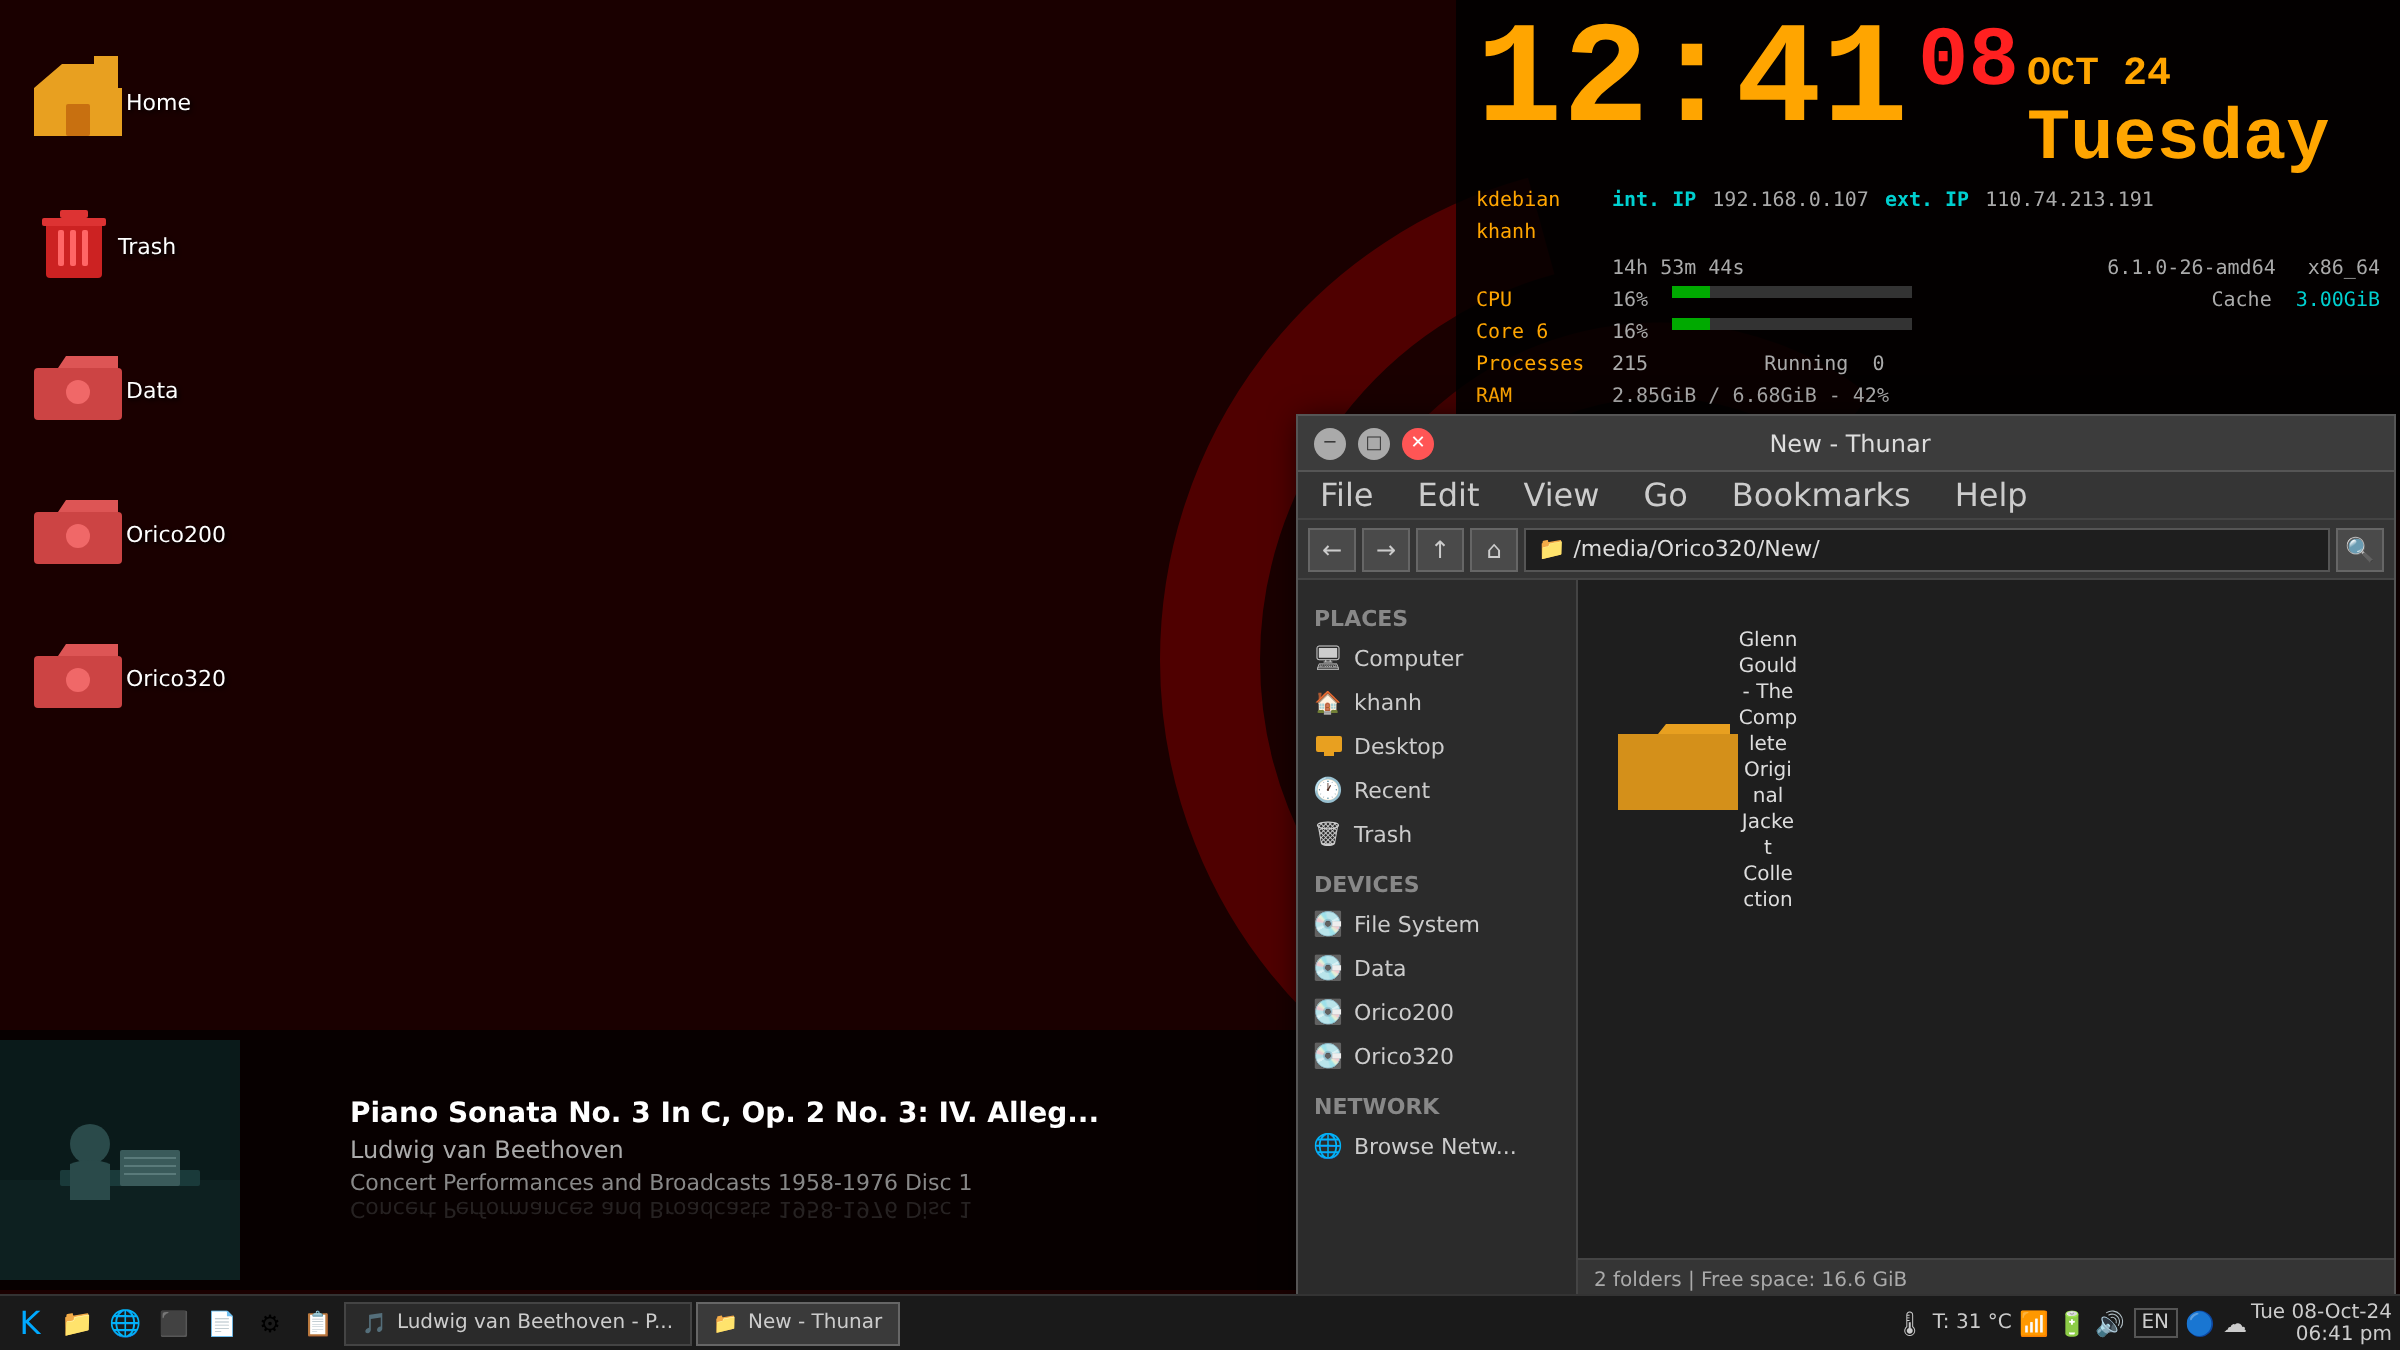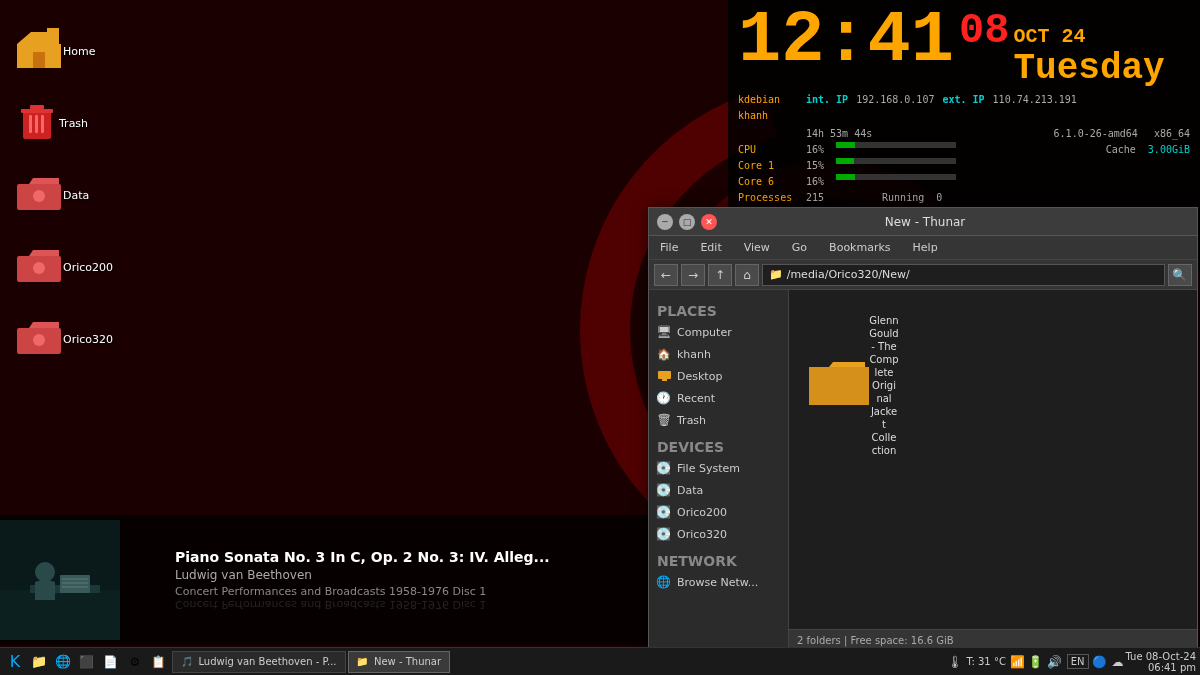--- a/index.html
+++ b/index.html
@@ -244,21 +244,21 @@
       background: #353535;
       height: 24px;
       display: flex;
       align-items: center;
       padding: 0 5px;
       gap: 10px;
       border-bottom: 1px solid #444;
     }
     .thunar-menu-item {
       color: #ccc;
-      font-size: 11px;
+      font-size: 16px;
       padding: 2px 6px;
       cursor: pointer;
     }
 
     .thunar-toolbar {
       background: #353535;
       height: 30px;
       display: flex;
       align-items: center;
       padding: 0 5px;
@@ -310,21 +310,21 @@
     .thunar-sidebar {
       width: 140px;
       background: #2b2b2b;
       border-right: 1px solid #444;
       overflow-y: auto;
       padding: 5px 0;
       flex-shrink: 0;
     }
     .sidebar-section-label {
       color: #888;
-      font-size: 14px;
+      font-size: 11px;
       font-weight: bold;
       padding: 8px 8px 2px 8px;
       text-transform: uppercase;
     }
     .sidebar-item {
       display: flex;
       align-items: center;
       gap: 6px;
       padding: 4px 8px;
       cursor: pointer;
@@ -559,27 +559,20 @@
       <div class="sysinfo-row">
         <span class="sysinfo-label">CPU</span>
         <span class="sysinfo-val2">16%</span>
         <div class="sysinfo-bar-bg">
             <div class="sysinfo-bar-fill" style="width:16%;"></div>
           </div>
         <span style="margin-left:auto; color:#aaa;">Cache</span>
         <span style="margin-left:4px; color:#00d0d0;">3.00GiB</span>
       </div>
       <div class="sysinfo-row">
-        <span class="sysinfo-label">Core 1</span>
-        <span class="sysinfo-val2">15%</span>
-        <div class="sysinfo-bar-bg">
-            <div class="sysinfo-bar-fill" style="width:15%;"></div>
-          </div>
-      </div>
-      <div class="sysinfo-row">
         <span class="sysinfo-label">Core 6</span>
         <span class="sysinfo-val2">16%</span>
         <div class="sysinfo-bar-bg">
             <div class="sysinfo-bar-fill" style="width:16%;"></div>
           </div>
       </div>
       <div class="sysinfo-row">
         <span class="sysinfo-label">Processes</span>
         <span class="sysinfo-val2">215</span>
         <span style="margin-left:8px; color:#aaa;padding-left:42px;">Running</span>

